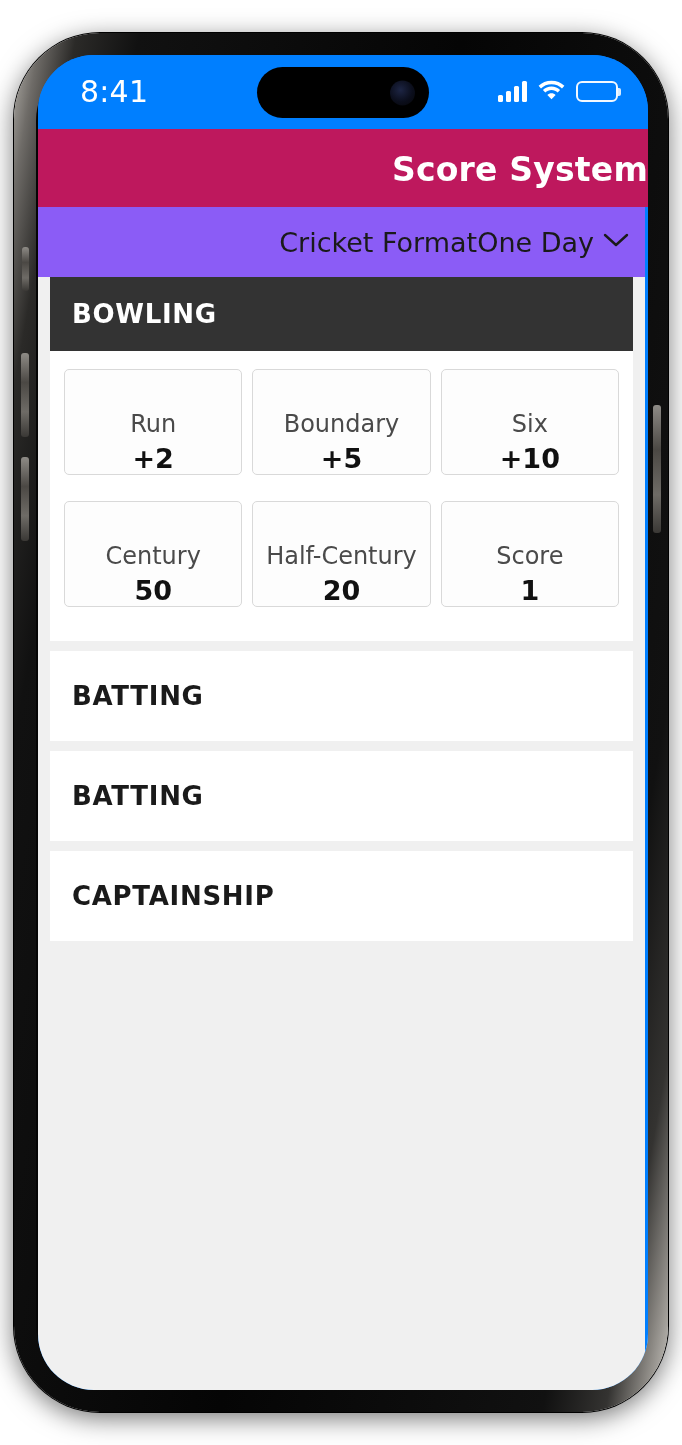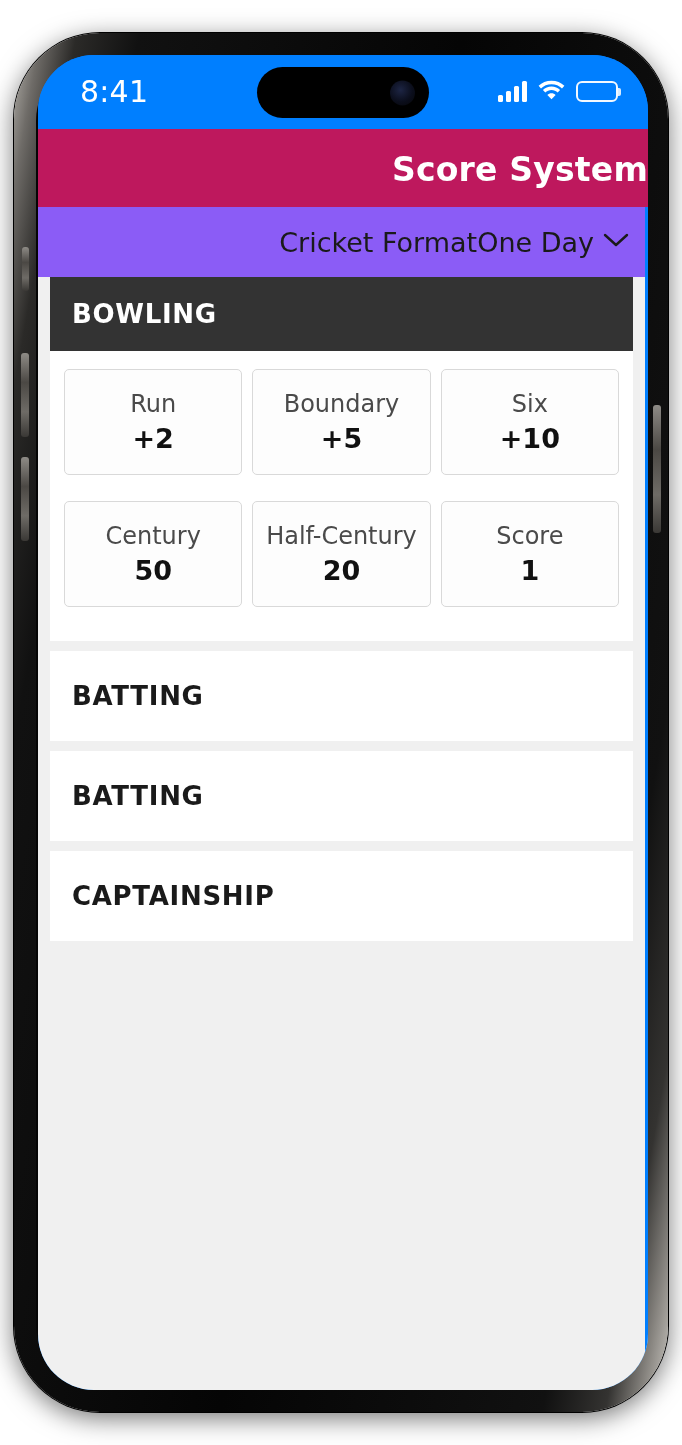--- a/index.html
+++ b/index.html
@@ -235,21 +235,21 @@
   .tiles-row + .tiles-row { margin-top: 26px; }
   .tile {
     flex: 1;
     border: 1.5px solid #d9d9d9;
     border-radius: 5px;
     background: #fdfdfd;
     height: 106px;
     display: flex;
     flex-direction: column;
     align-items: center;
-    justify-content: center;
+    justify-content: flex-end;
     gap: 5px;
     box-sizing: border-box;
   }
   .tile-label {
     font-size: 24px;
     color: #4a4a4a;
   }
   .tile-value {
     font-size: 27px;
     color: #111111;

